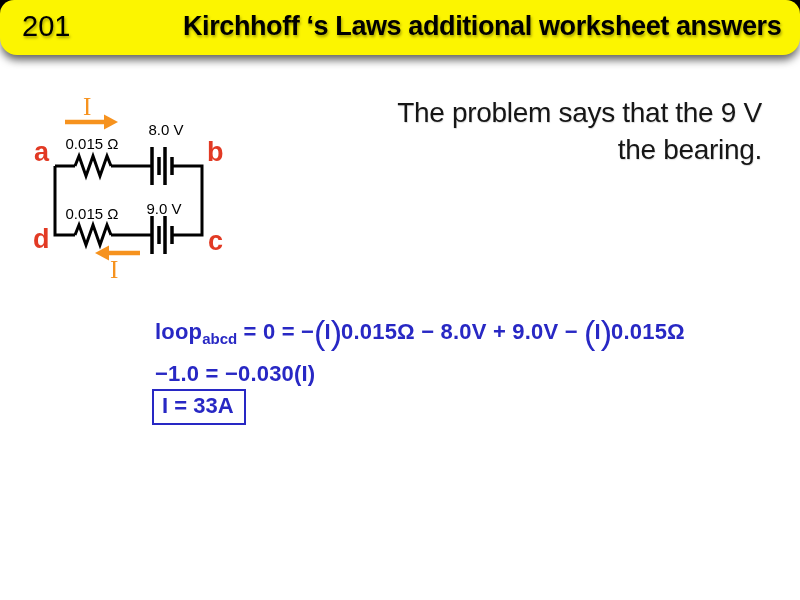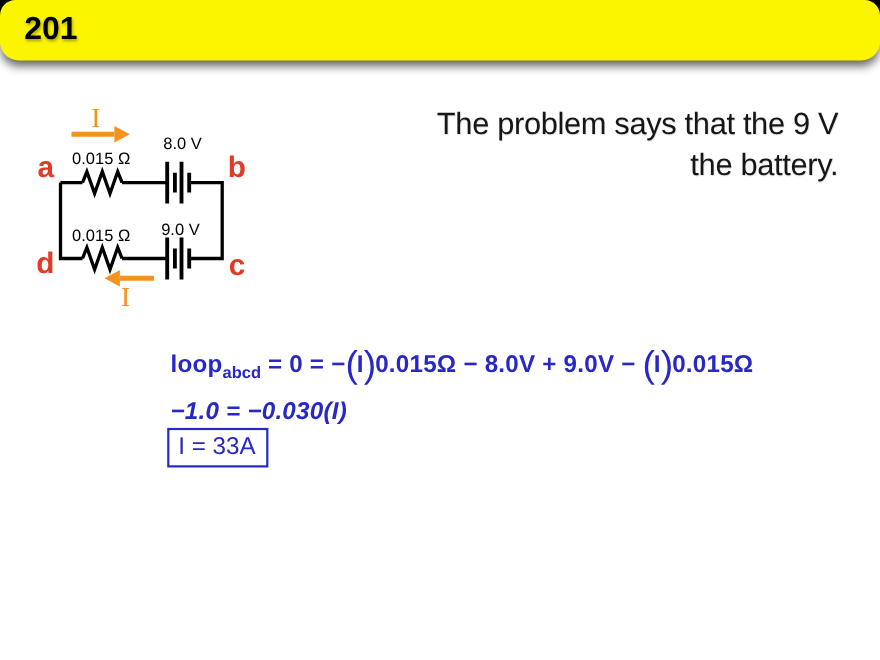--- a/index.html
+++ b/index.html
@@ -19,21 +19,21 @@
   }
   .header-bar {
     position: absolute; top: 0; left: 0; width: 800px; height: 55px;
     background: var(--bar-color, #FCF500);
     border-radius: 14px 14px 17px 17px;
     box-shadow: 0 6px 9px -1px rgba(0,0,0,0.62);
     z-index: 2;
   }
   .page-num {
     position: absolute; left: 22px; top: 10px;
-    font-size: 29px; font-weight: bold; color: #000;
+    font-size: 29px; font-weight: normal; color: #000;
     text-shadow: 1px 2px 3px rgba(0,0,0,0.35);
   }
   .slide-title {
     position: absolute; left: 183px; top: 11px;
     font-size: 27px; font-weight: bold; color: #000;
     letter-spacing: -0.4px; white-space: nowrap;
     text-shadow: 1px 2px 3px rgba(0,0,0,0.35);
   }
 
   
@@ -63,44 +63,45 @@
   }
 
   
   .eq {
     position: absolute; left: 155px;
     color: var(--eq-color, #2828C4);
     font-size: 22px; font-weight: bold; white-space: pre;
     letter-spacing: 0.2px;
   }
   .eq-line1 { top: 313px; }
-  .eq-line2 { top: 361px; font-style: italic; }
+  .eq-line2 { top: 361px; }
   .eq sub { font-size: 15px; letter-spacing: 0; }
   .bigp { font-size: 34px; font-weight: normal; vertical-align: -5px; letter-spacing: -1px; }
   .eq-result {
     position: absolute; left: 152px; top: 389px;
     color: var(--eq-color, #2828C4);
     border: 2px solid var(--eq-color, #2828C4);
-    font-size: 22px; font-weight: normal;
+    font-size: 22px; font-weight: bold;
     padding: 2px 10px 4px 8px;
   }
 </style>
 </head>
 <body>
 
 <div class="slide">
 
   <div class="header-black"></div>
   <div class="header-bar">
     <span class="page-num">201</span>
+    <span class="slide-title">Kirchhoff ‘s Laws additional worksheet answers</span>
   </div>
 
   <div class="note">
     <div>The problem says that the 9 V</div>
-    <div>the battery.</div>
+    <div>the bearing.</div>
   </div>
 
   <svg class="circuit" width="230" height="205" viewBox="0 0 230 205">
 
     <path class="wire" d="M30,81 H50 M86,81 H126 M147,81 H177 L177,150 L147,150 M126,150 H86 M50,150 H30 L30,81"></path>
 
     <path class="wire" d="M50,81 l4,-10 l7,20 l7,-20 l7,20 l7,-20 l4,10"></path>
     <path class="wire" d="M50,150 l4,-10 l7,20 l7,-20 l7,20 l7,-20 l4,10"></path>
 
     <g>

